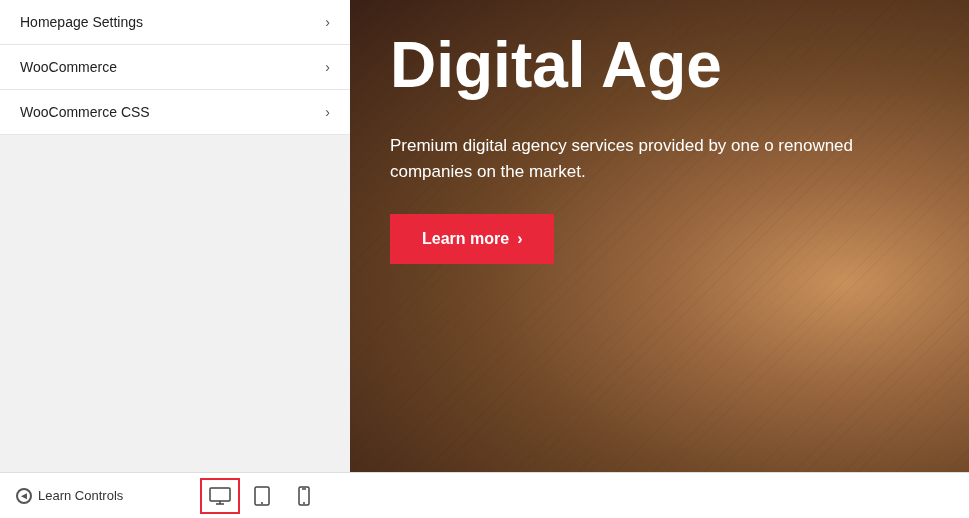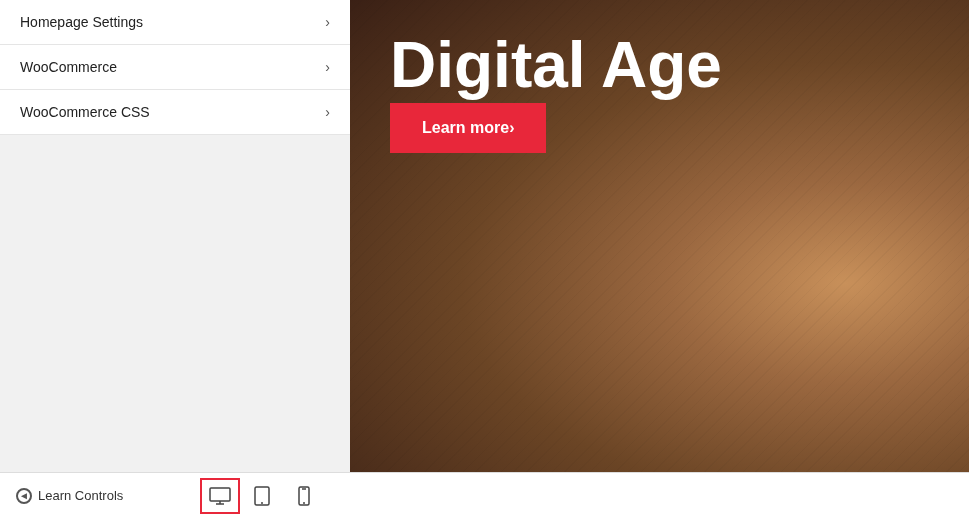--- a/index.html
+++ b/index.html
@@ -91,34 +91,35 @@
       padding: 30px 40px;
       color: #fff;
     }
 
     .hero-title {
       font-size: 64px;
       font-weight: 700;
       line-height: 1.1;
       color: #fff;
       white-space: nowrap;
-      margin-bottom: 3px;
+      margin-bottom: 33px;
     }
 
     .hero-subtitle {
       font-size: 17px;
       color: #fff;
       line-height: 1.5;
       max-width: 520px;
       margin-bottom: 30px;
     }
 
     .hero-btn {
       display: inline-flex;
       align-items: center;
+      gap: 8px;
       background: #e8273a;
       color: #fff;
       border: none;
       padding: 16px 32px;
       font-size: 16px;
       font-weight: 600;
       cursor: pointer;
       border-radius: 0;
     }
 
@@ -208,20 +209,21 @@
       <span class="sidebar-chevron">›</span>
     </div>
 
     <div class="sidebar-spacer"></div>
   </aside>
 
   <section class="hero-area">
     <div class="hero-bg"></div>
     <div class="hero-content">
       <h1 class="hero-title">Digital Age</h1>
+      <p class="hero-subtitle">Premium digital agency services provided by one o renowned companies on the market.</p>
       <button class="hero-btn">
         <span>Learn more</span>
         <span class="hero-btn-chevron">›</span>
       </button>
     </div>
   </section>
 
 </div>
 
 <div class="bottom-bar">

